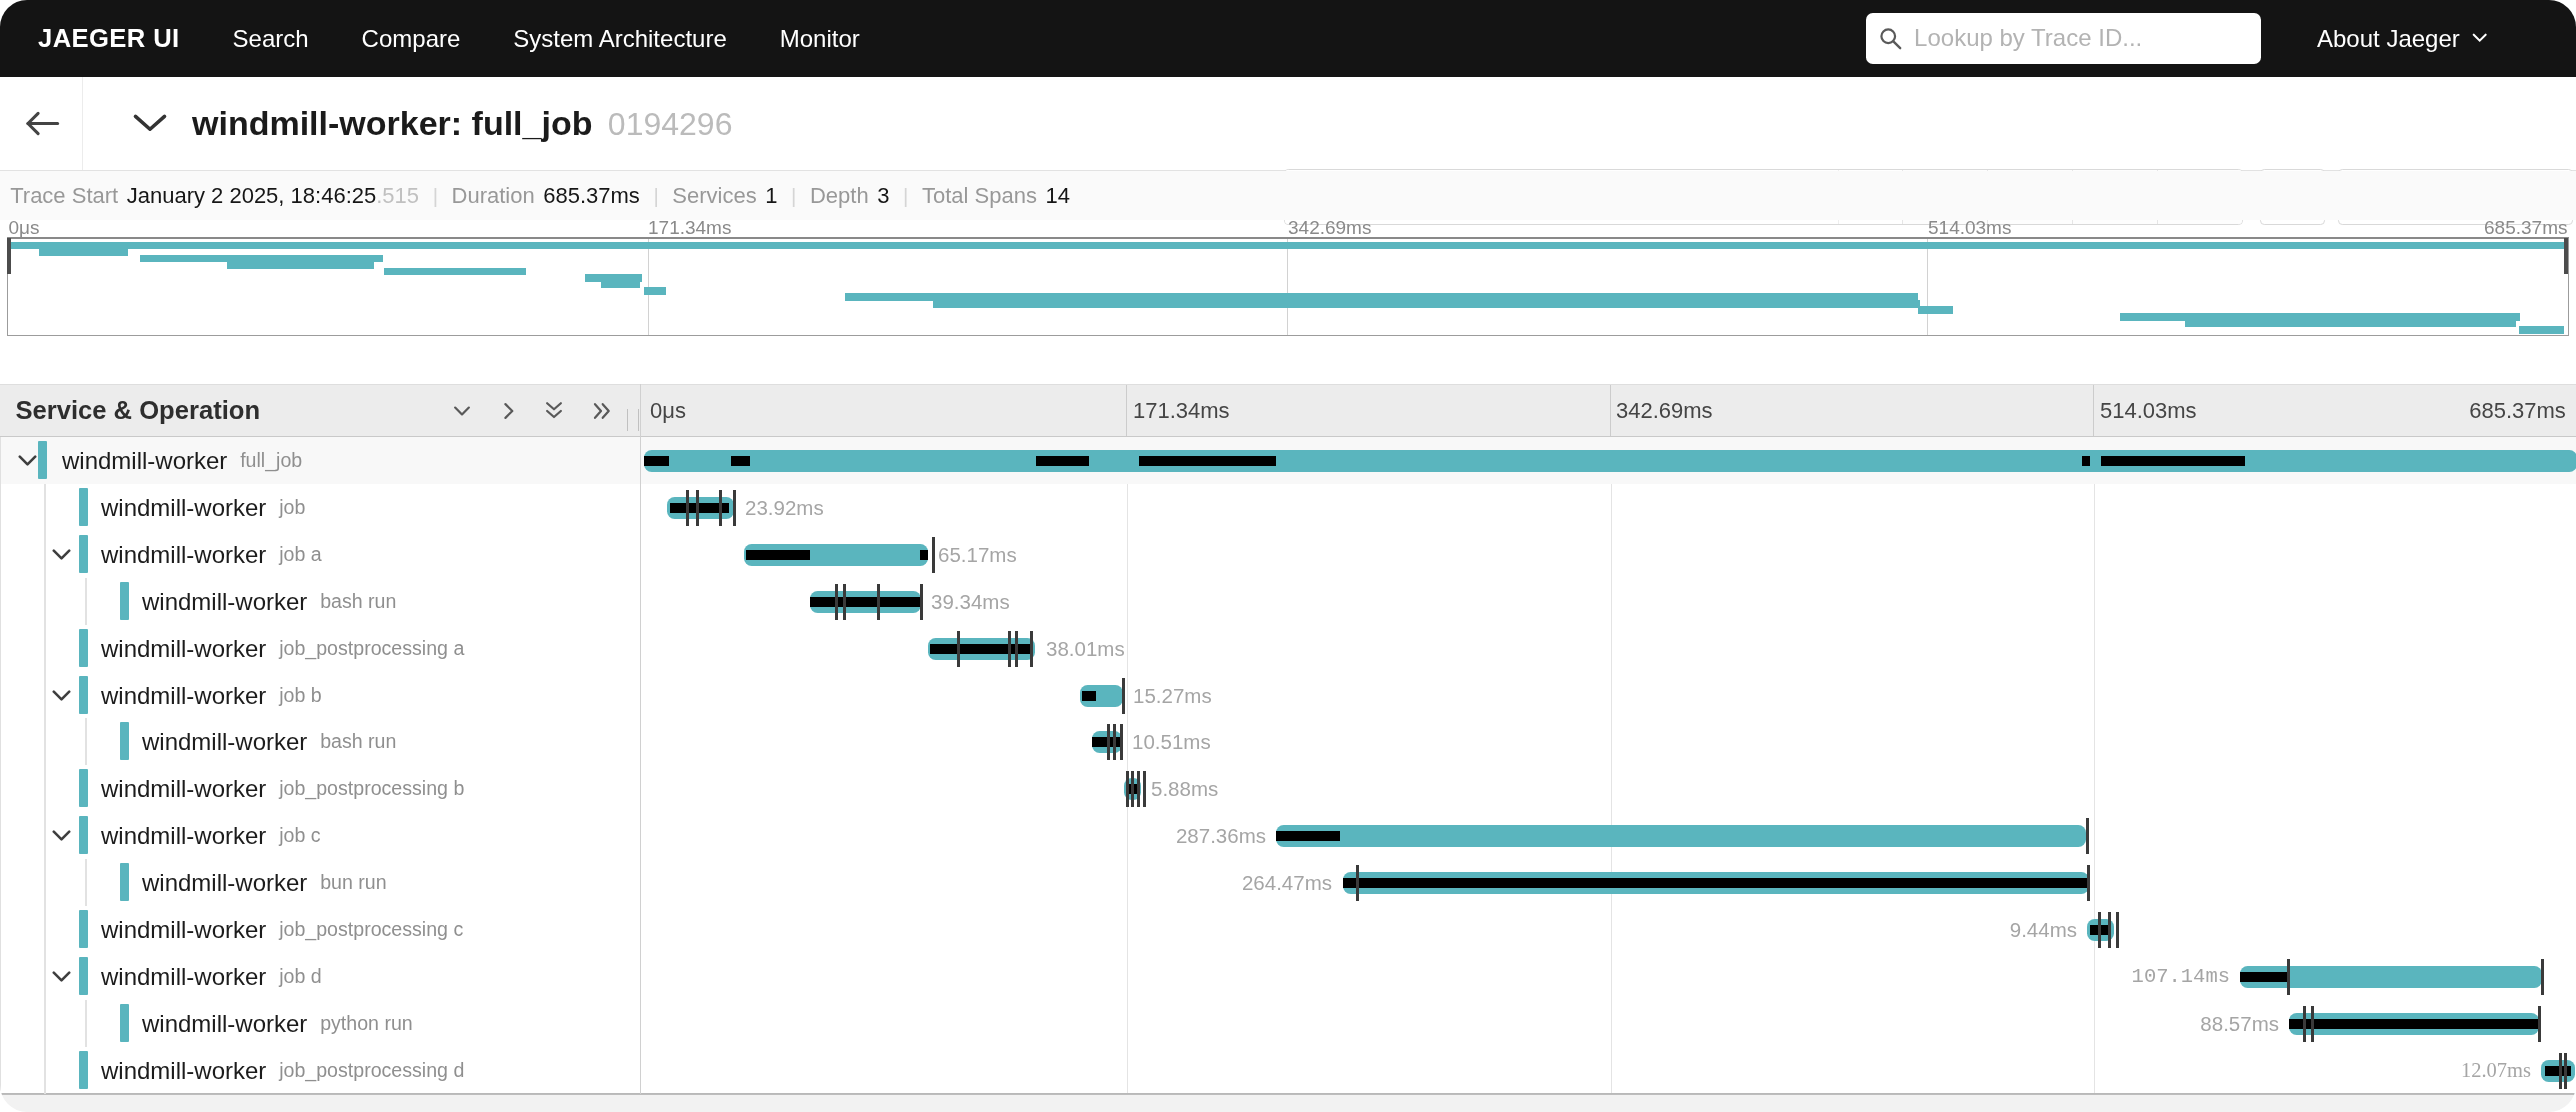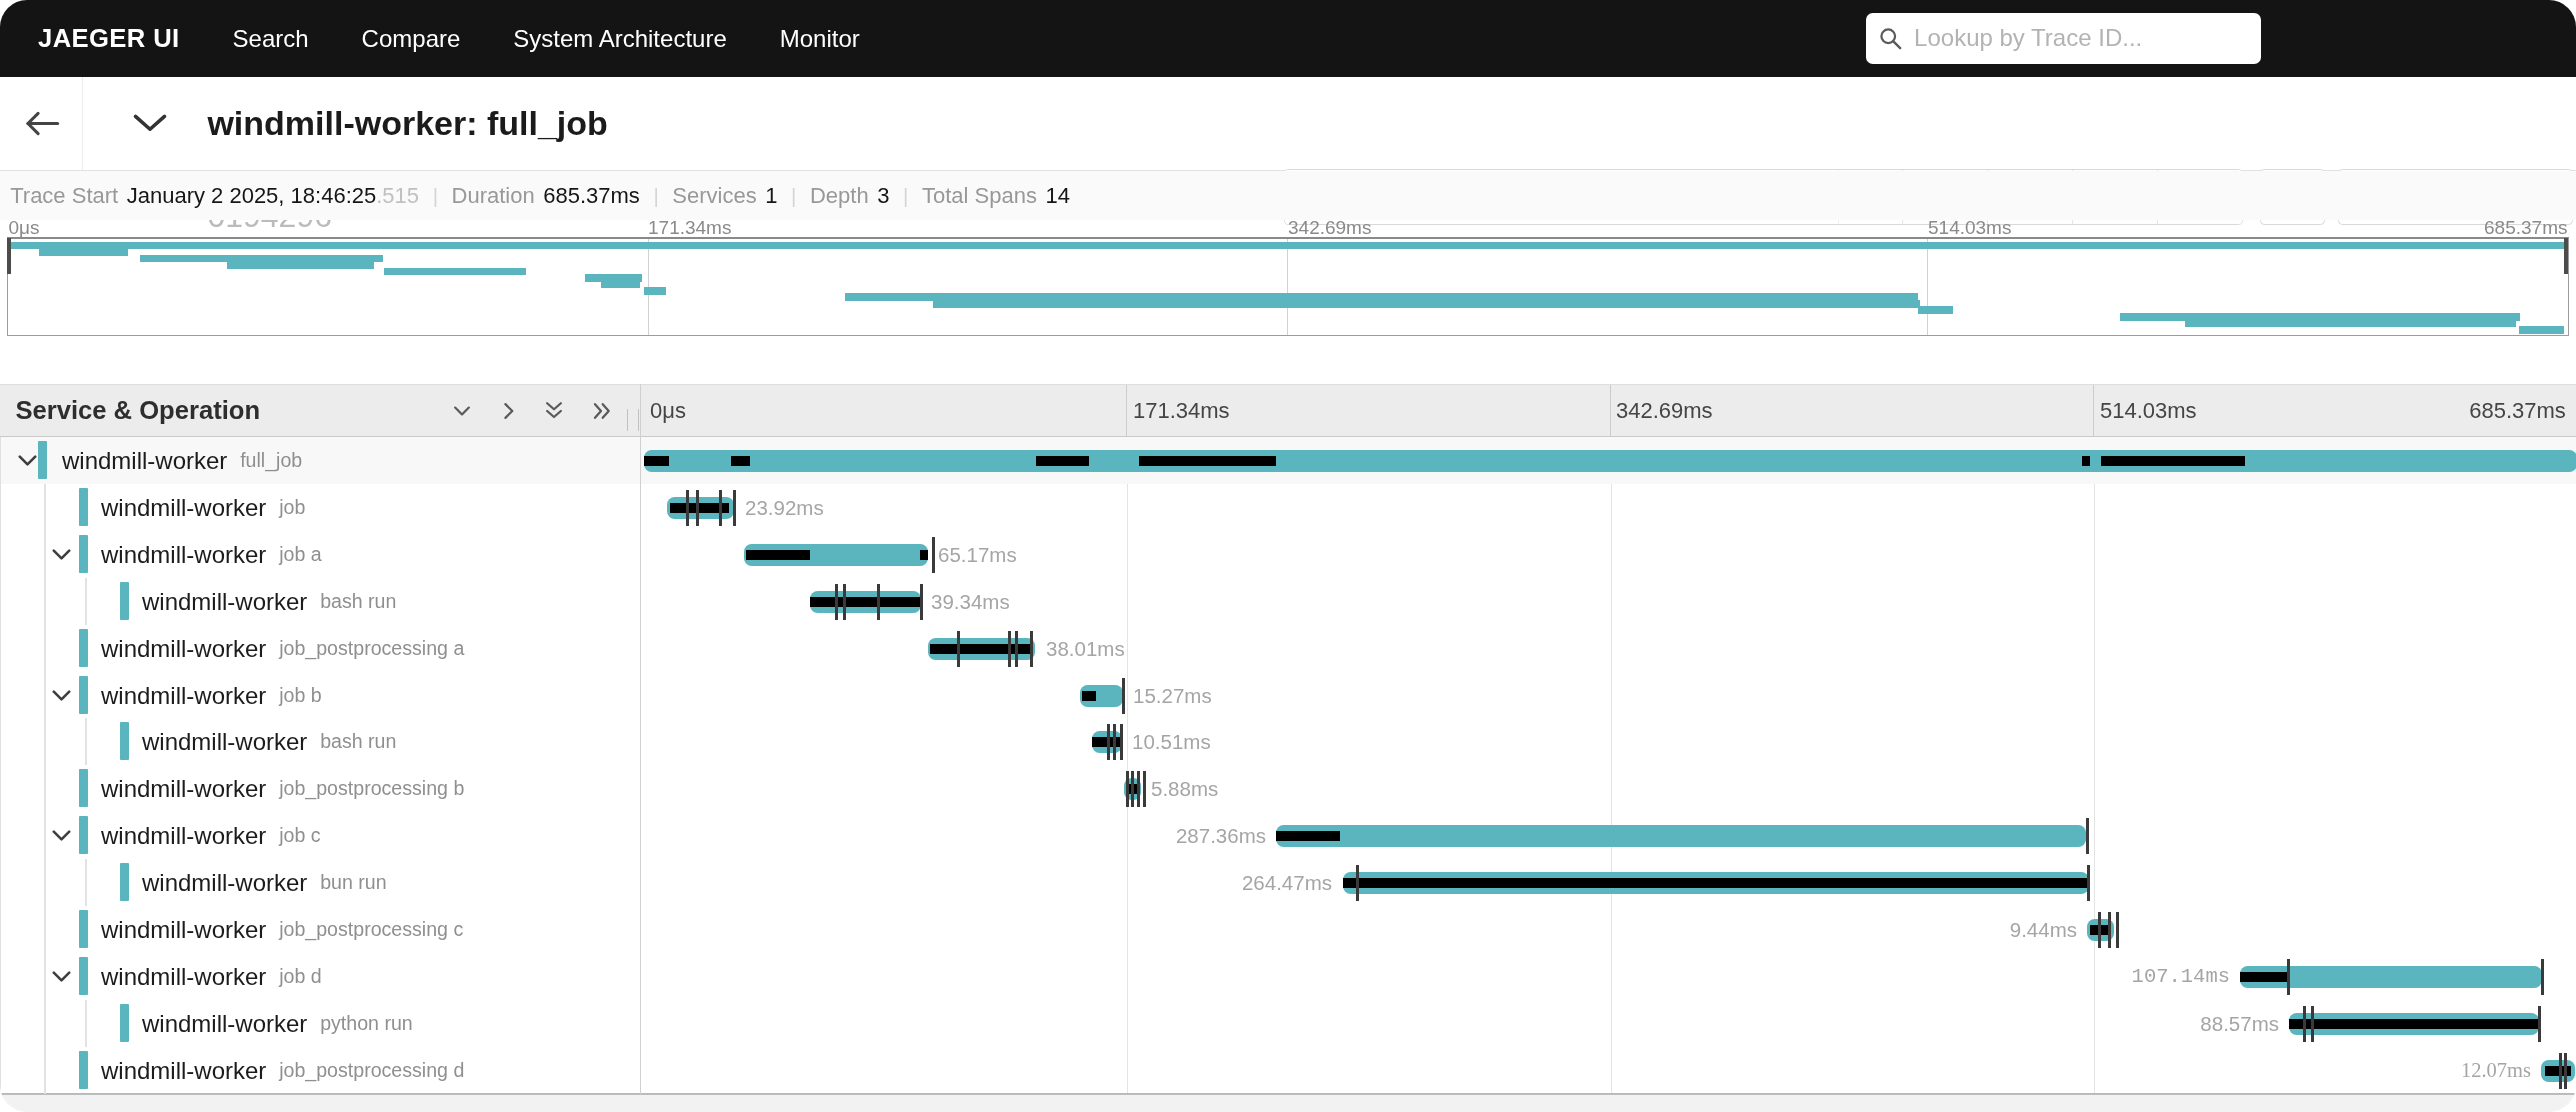--- a/index.html
+++ b/index.html
@@ -19,21 +19,21 @@
   .about{position:absolute;left:2317px;top:0;height:77px;display:flex;align-items:center;color:#fff;
          font-size:24px;cursor:pointer;}
   .about svg{margin-left:12px;}
 
   
   .titlebar{position:absolute;left:0;top:77px;width:2576px;height:94px;background:#fff;
             border-bottom:0.9px solid #e2e2e2;box-sizing:border-box;}
   .backbtn{position:absolute;left:0;top:0;width:83px;height:93px;border-right:0.9px solid #ececec;
            display:flex;align-items:center;justify-content:center;cursor:pointer;box-sizing:border-box;}
   .title-chev{position:absolute;left:132px;top:0;height:93px;display:flex;align-items:center;cursor:pointer;}
-  .trace-title{position:absolute;left:192px;top:0;height:93px;display:flex;align-items:baseline;line-height:93px;flex-direction:column;}
+  .trace-title{position:absolute;left:192px;top:0;height:93px;display:flex;align-items:baseline;line-height:93px;}
   .trace-title .main{font-size:34px;font-weight:700;color:#1b1b1b;}
   .trace-title .tid{font-size:32px;color:#bbbbbb;margin-left:15.4px;font-weight:400;}
 
   .findwrap{position:absolute;left:1284px;top:92px;height:56px;display:flex;align-items:stretch;}
   .findbox{display:flex;border:0.9px solid #d9d9d9;border-radius:4.3px;overflow:hidden;background:#fff;box-sizing:border-box;}
   .findbox input{border:none;outline:none;width:522px;padding:0 15.4px;font-size:24px;color:#333;
                  font-family:"Liberation Sans",sans-serif;}
   .findbox input::placeholder{color:#bfbfbf;}
   .cell{width:84px;border-left:0.9px solid #e6e6e6;display:flex;align-items:center;justify-content:center;background:#fdfdfd;}
   .helpcell{width:63px;border-left:0.9px solid #efefef;background:#fff;}
@@ -107,20 +107,26 @@
     <div class="navitem">System Architecture</div>
     <div class="navitem">Monitor</div>
     <div class="lookup">
       <span style="display:flex;">
         <svg width="25.6" height="25.6" viewBox="0 0 30 30">
             <circle cx="12" cy="12" r="8" fill="none" stroke="#5a5a5a" stroke-width="2.6"></circle>
             <line x1="18" y1="18" x2="26" y2="26" stroke="#5a5a5a" stroke-width="2.8" stroke-linecap="round"></line>
           </svg>
       </span>
       <input type="text" placeholder="Lookup by Trace ID..." style="">
+    </div>
+    <div class="about">
+      <span>About Jaeger</span>
+      <svg width="15.4" height="10.2" viewBox="0 0 18 12">
+          <polyline points="2,2 9,9 16,2" fill="none" stroke="#fff" stroke-width="2.4" stroke-linecap="round"></polyline>
+        </svg>
     </div>
   </div>
 
   <div class="titlebar">
     <div class="backbtn">
       <svg width="39" height="29" viewBox="0 0 46 34">
           <line x1="42" y1="17" x2="7" y2="17" stroke="#444" stroke-width="3.6" stroke-linecap="round"></line>
           <polyline points="19,5 7,17 19,29" fill="none" stroke="#444" stroke-width="3.6" stroke-linecap="round" stroke-linejoin="round"></polyline>
         </svg>
     </div>

